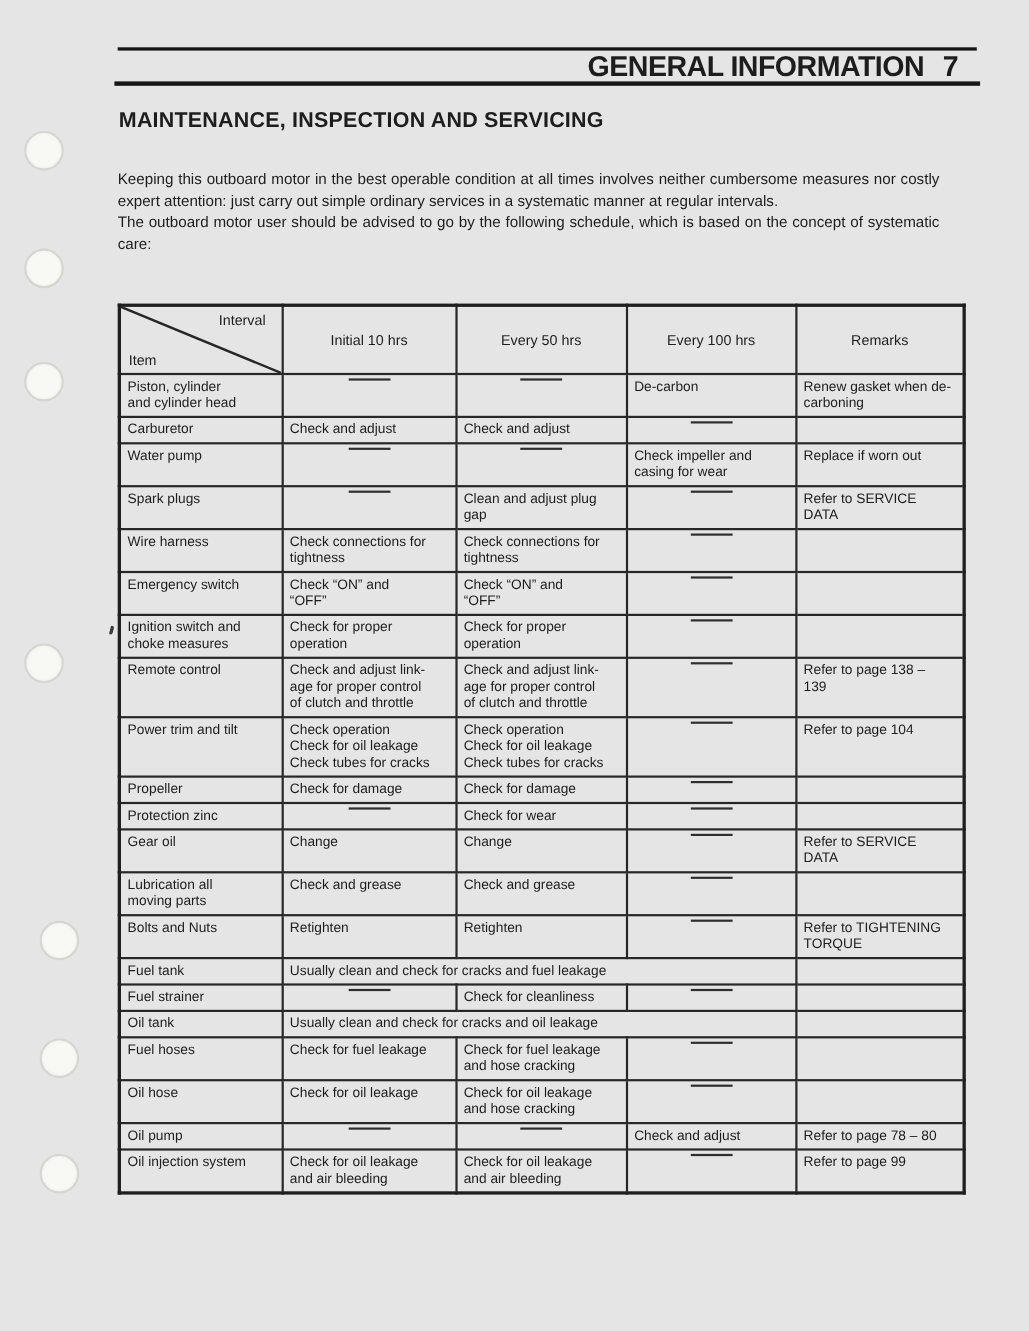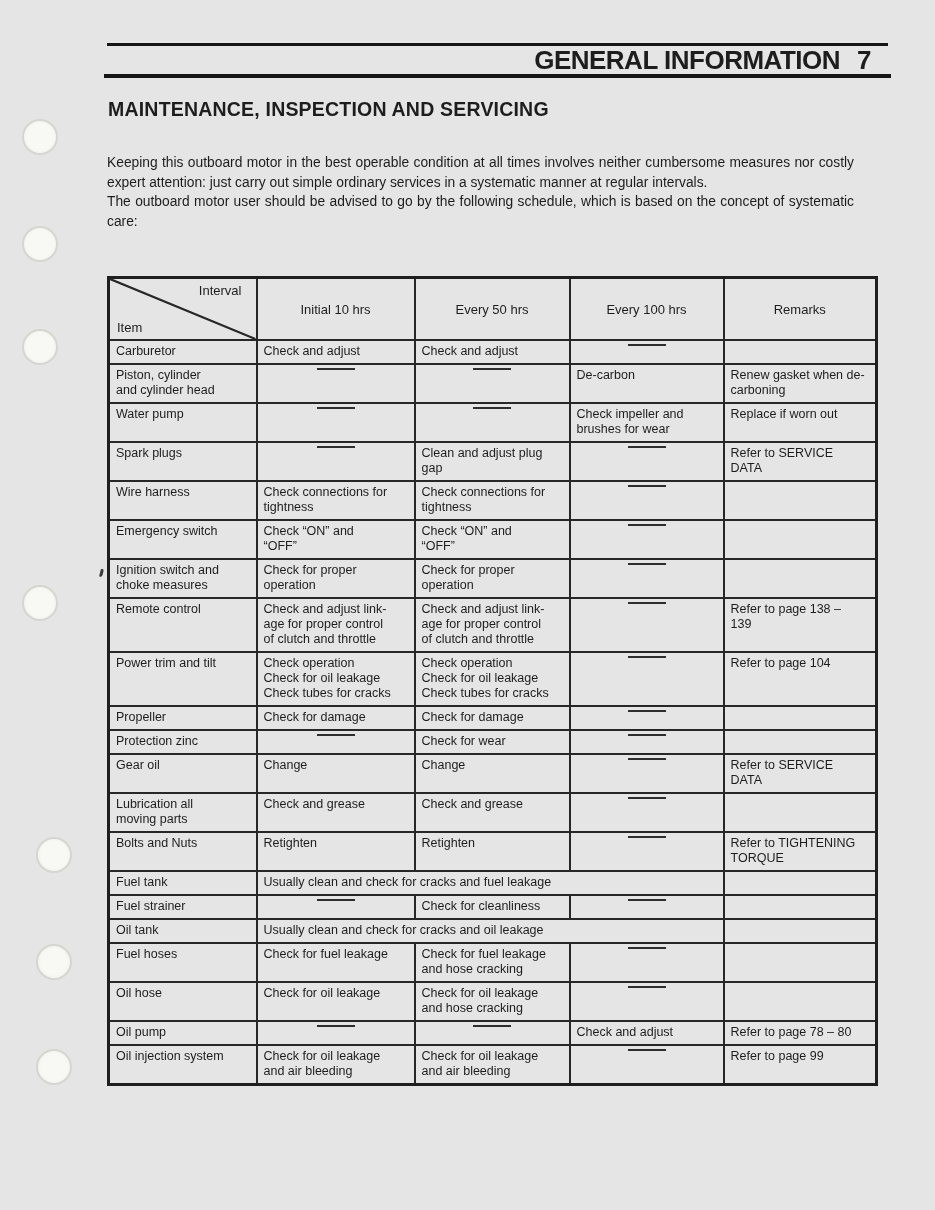--- a/index.html
+++ b/index.html
@@ -106,41 +106,41 @@
           <span class="lbl-item">Item</span>
         </td>
         <td>Initial 10 hrs</td>
         <td>Every 50 hrs</td>
         <td>Every 100 hrs</td>
         <td>Remarks</td>
       </tr>
     </thead>
     <tbody>
         <tr>
+          <td>Piston, cylinder
+and cylinder head</td>
+          <td class="dash-cell"><div class="dash"></div></td>
+          <td class="dash-cell"><div class="dash"></div></td>
+          <td>De-carbon</td>
+          <td>Renew gasket when de-
+carboning</td>
+        </tr>
+        <tr>
           <td>Carburetor</td>
           <td>Check and adjust</td>
           <td>Check and adjust</td>
           <td class="dash-cell"><div class="dash"></div></td>
           <td></td>
         </tr>
         <tr>
-          <td>Piston, cylinder
-and cylinder head</td>
-          <td class="dash-cell"><div class="dash"></div></td>
-          <td class="dash-cell"><div class="dash"></div></td>
-          <td>De-carbon</td>
-          <td>Renew gasket when de-
-carboning</td>
-        </tr>
-        <tr>
           <td>Water pump</td>
           <td class="dash-cell"><div class="dash"></div></td>
           <td class="dash-cell"><div class="dash"></div></td>
           <td>Check impeller and
-brushes for wear</td>
+casing for wear</td>
           <td>Replace if worn out</td>
         </tr>
         <tr>
           <td>Spark plugs</td>
           <td class="dash-cell"><div class="dash"></div></td>
           <td>Clean and adjust plug
 gap</td>
           <td class="dash-cell"><div class="dash"></div></td>
           <td>Refer to SERVICE
 DATA</td>

